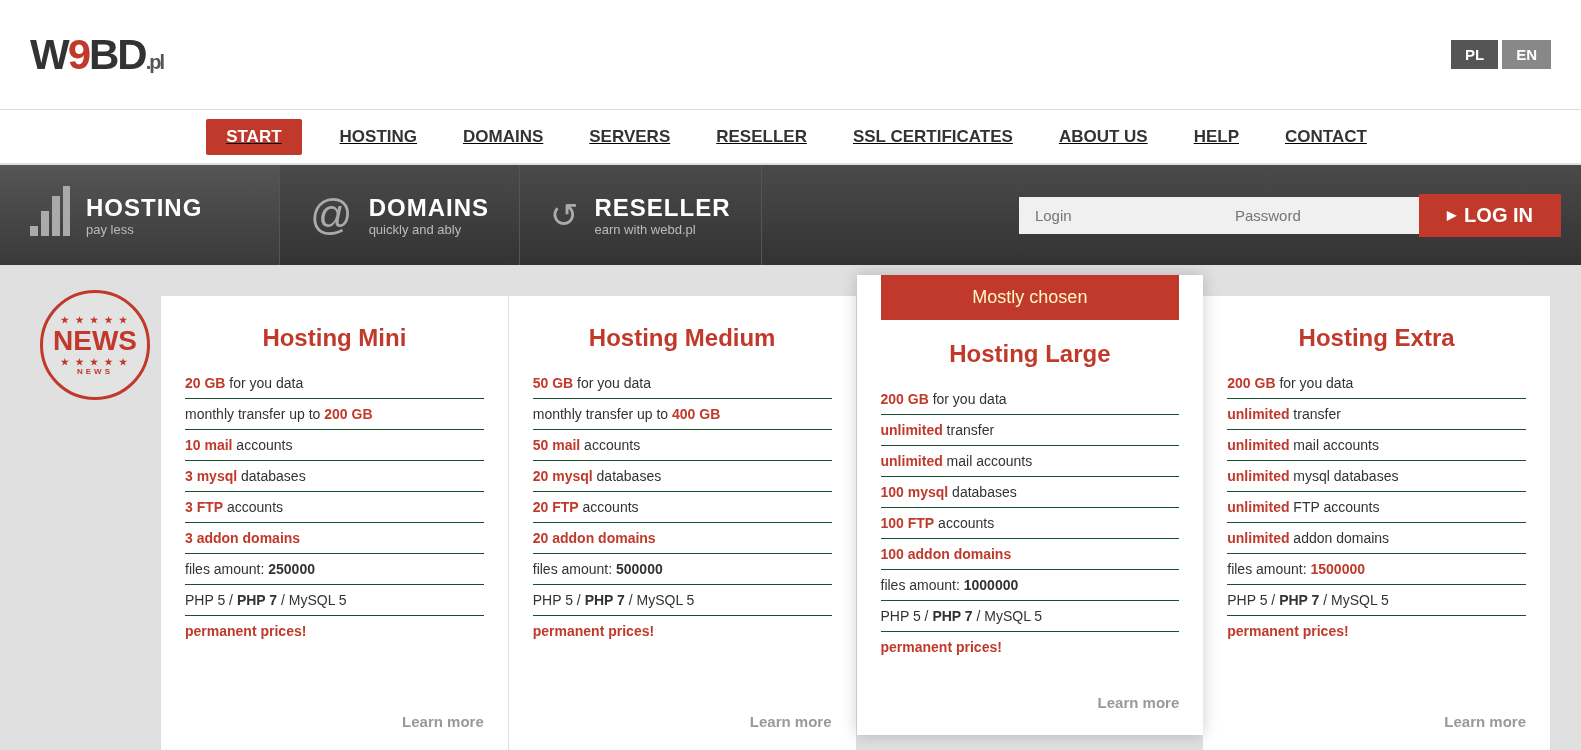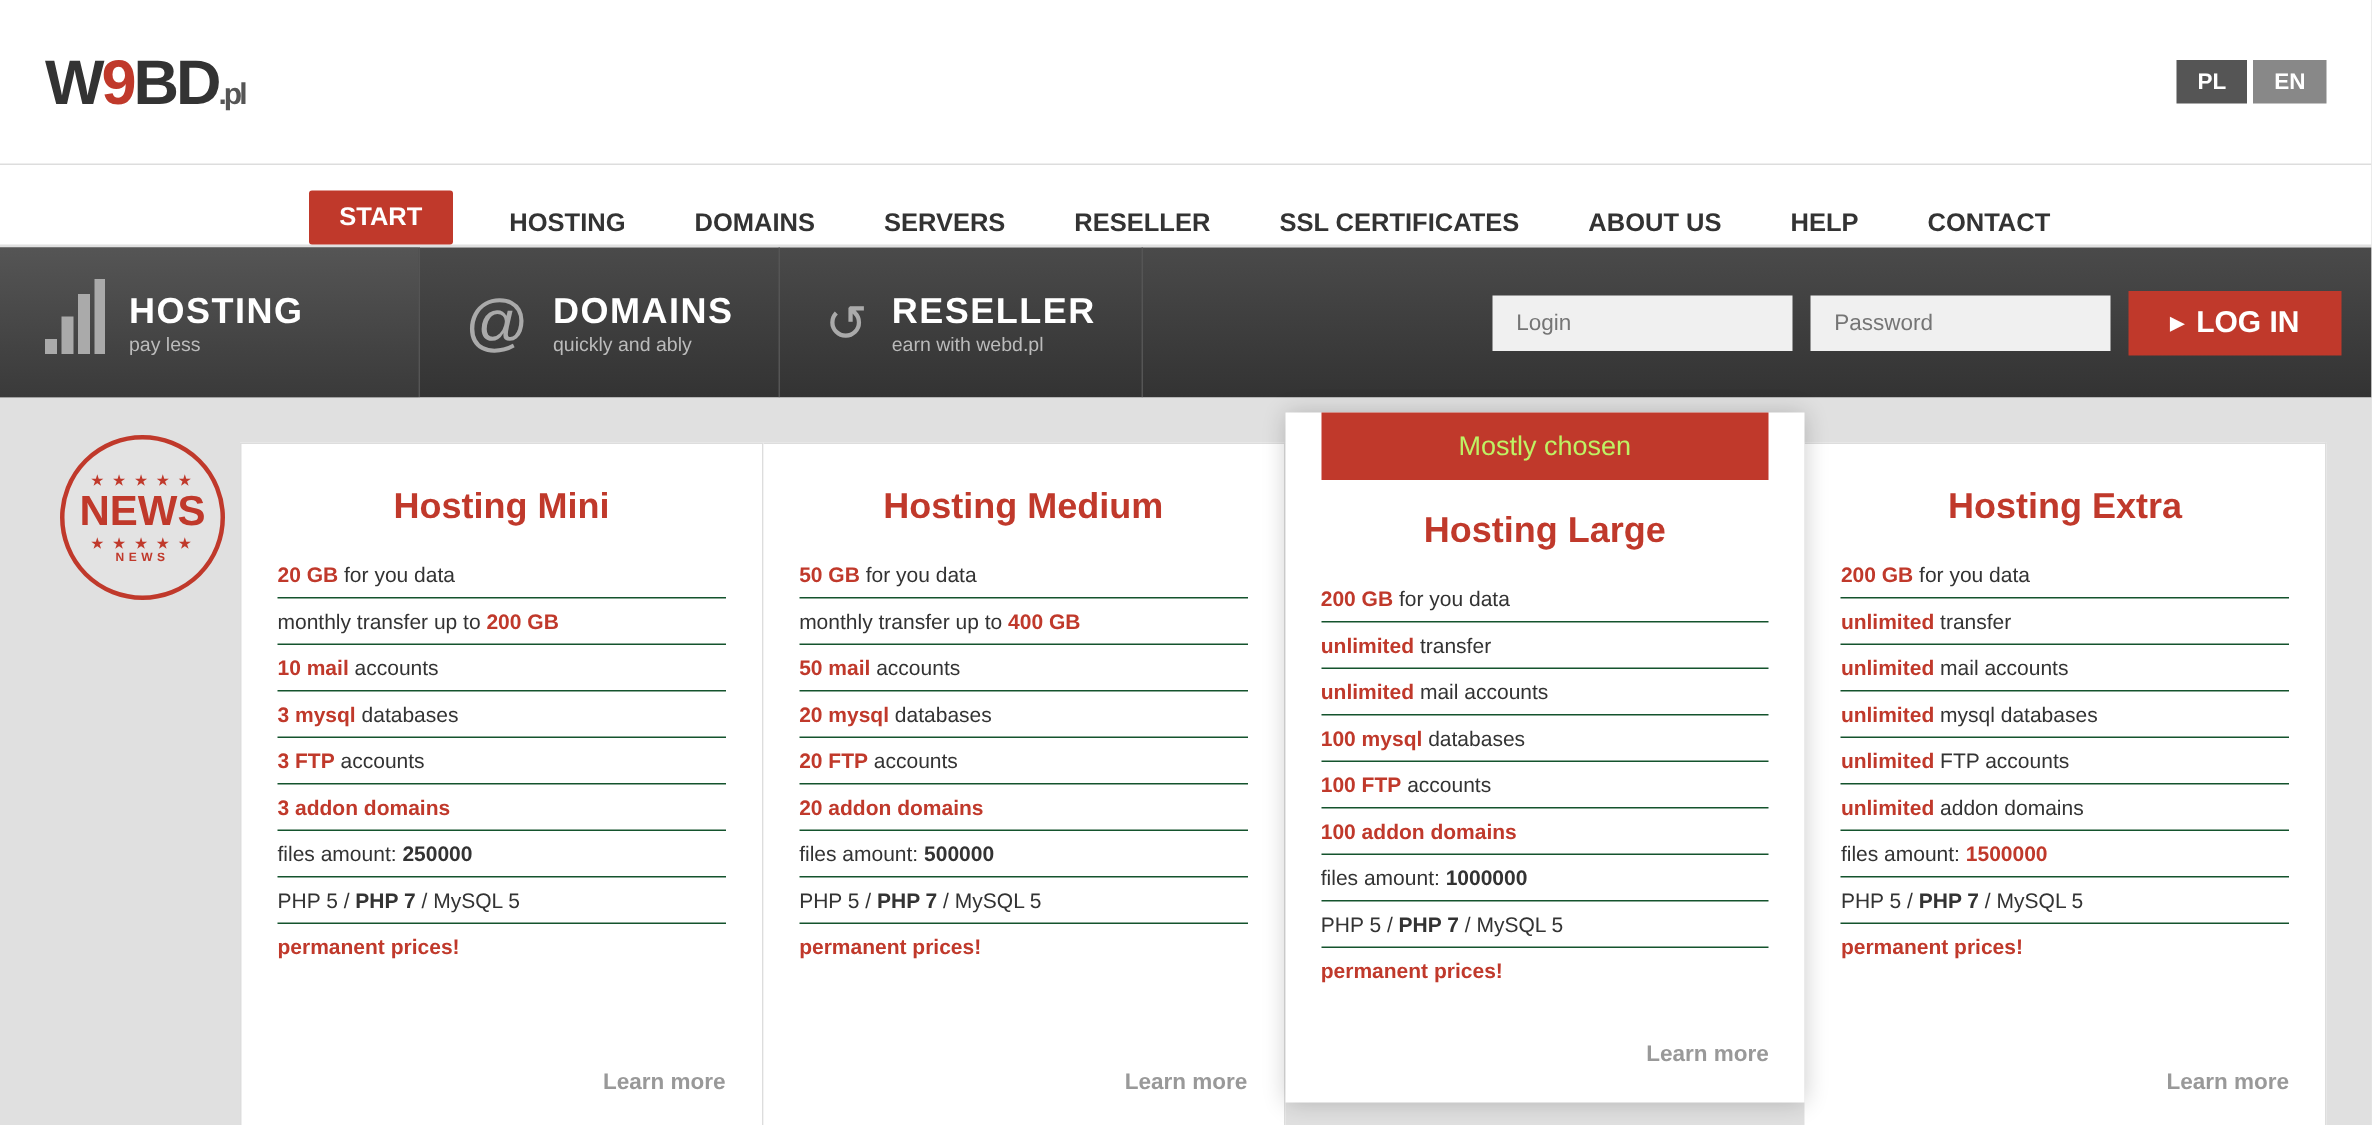--- a/index.html
+++ b/index.html
@@ -30,27 +30,28 @@
       font-size: 15px;
       cursor: pointer;
       border: none;
     }
     .lang-btn.active { background: #555; color: #fff; }
     .lang-btn.inactive { background: #888; color: #fff; }
 
     
     .main-nav {
       display: flex;
-      align-items: flex-end;
+      align-items: center;
       justify-content: center;
       gap: 30px;
       padding: 0 18px;
       height: 55px;
       background: #fff;
       border-bottom: 2px solid #e0e0e0;
+      text-decoration: underline;
     }
     .nav-item {
       font-size: 17px;
       font-weight: bold;
       color: #333;
       cursor: pointer;
       text-decoration: none;
       padding: 4px 8px;
     }
     .nav-item.start-btn {
@@ -91,21 +92,21 @@
       text-transform: uppercase;
       letter-spacing: 1px;
     }
     .banner-text p {
       font-size: 13px;
       color: #bbb;
     }
     .banner-login {
       display: flex;
       align-items: center;
-      gap: 12px;
+      gap: 0;
       margin-left: auto;
       padding-right: 20px;
     }
     .banner-input {
       padding: 10px 16px;
       font-size: 15px;
       border: none;
       background: #f0f0f0;
       color: #999;
       width: 200px;
@@ -181,21 +182,21 @@
     .plan-card.featured {
       border: none;
       box-shadow: 0 0 15px rgba(0,0,0,0.2);
       z-index: 5;
       margin-top: -20px;
       padding-top: 0;
     }
 
     .featured-banner {
       background: #c0392b;
-      color: #bef264;
+      color: #fef9c3;
       text-align: center;
       font-size: 18px;
       padding: 12px;
       margin: 0 0 16px 0;
     }
 
     .plan-title {
       font-size: 24px;
       font-weight: bold;
       color: #c0392b;

